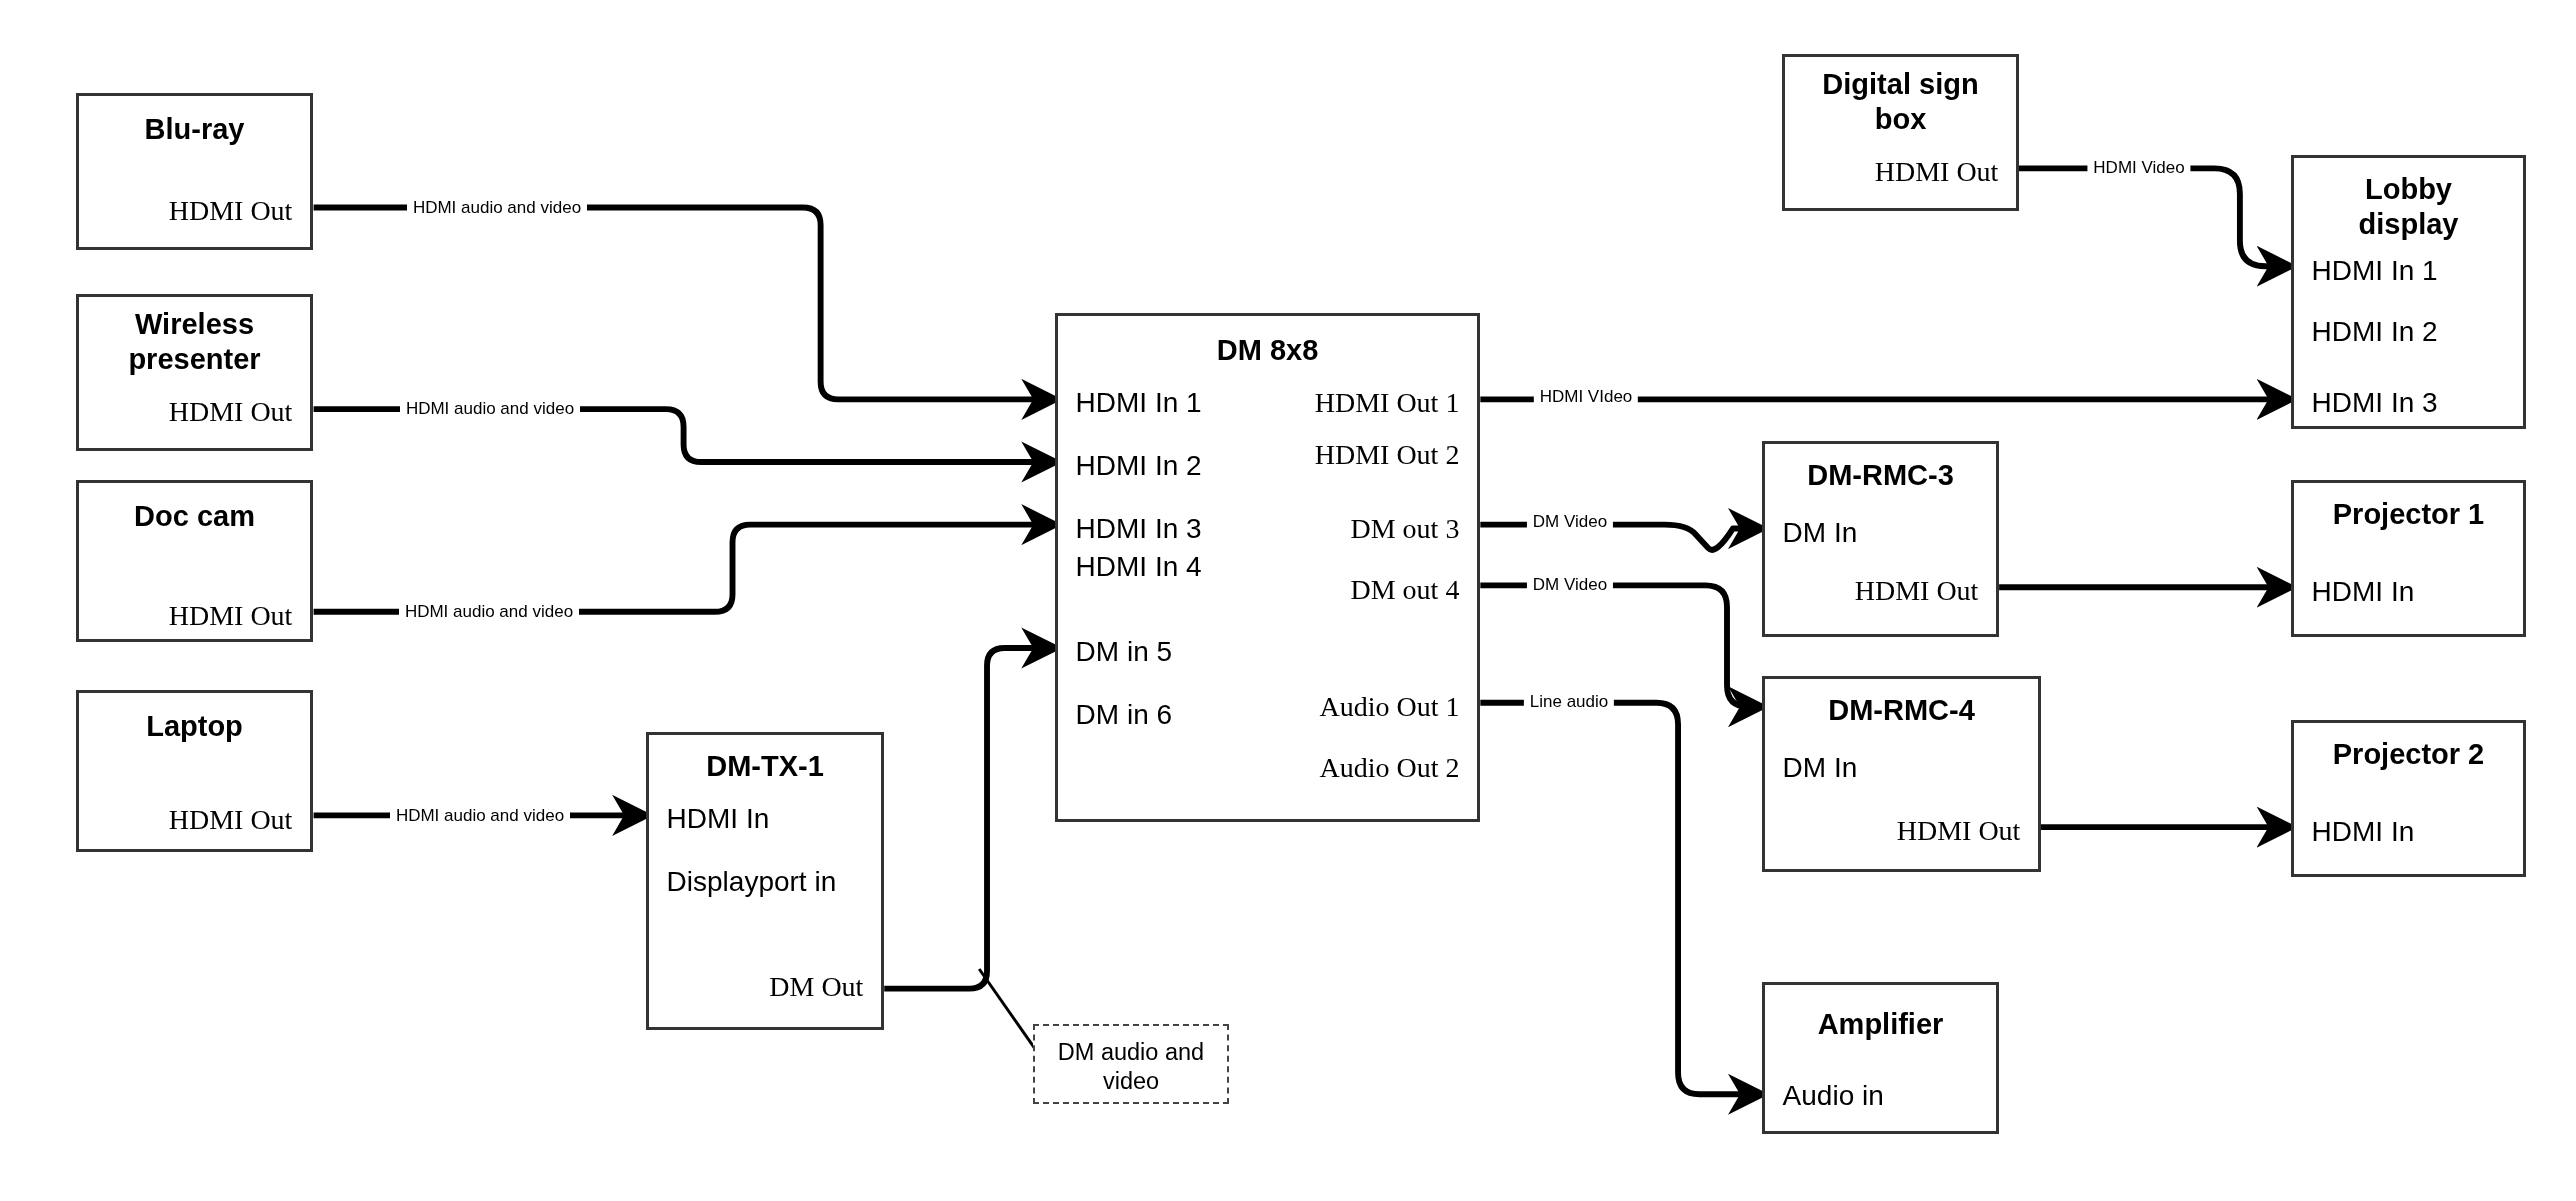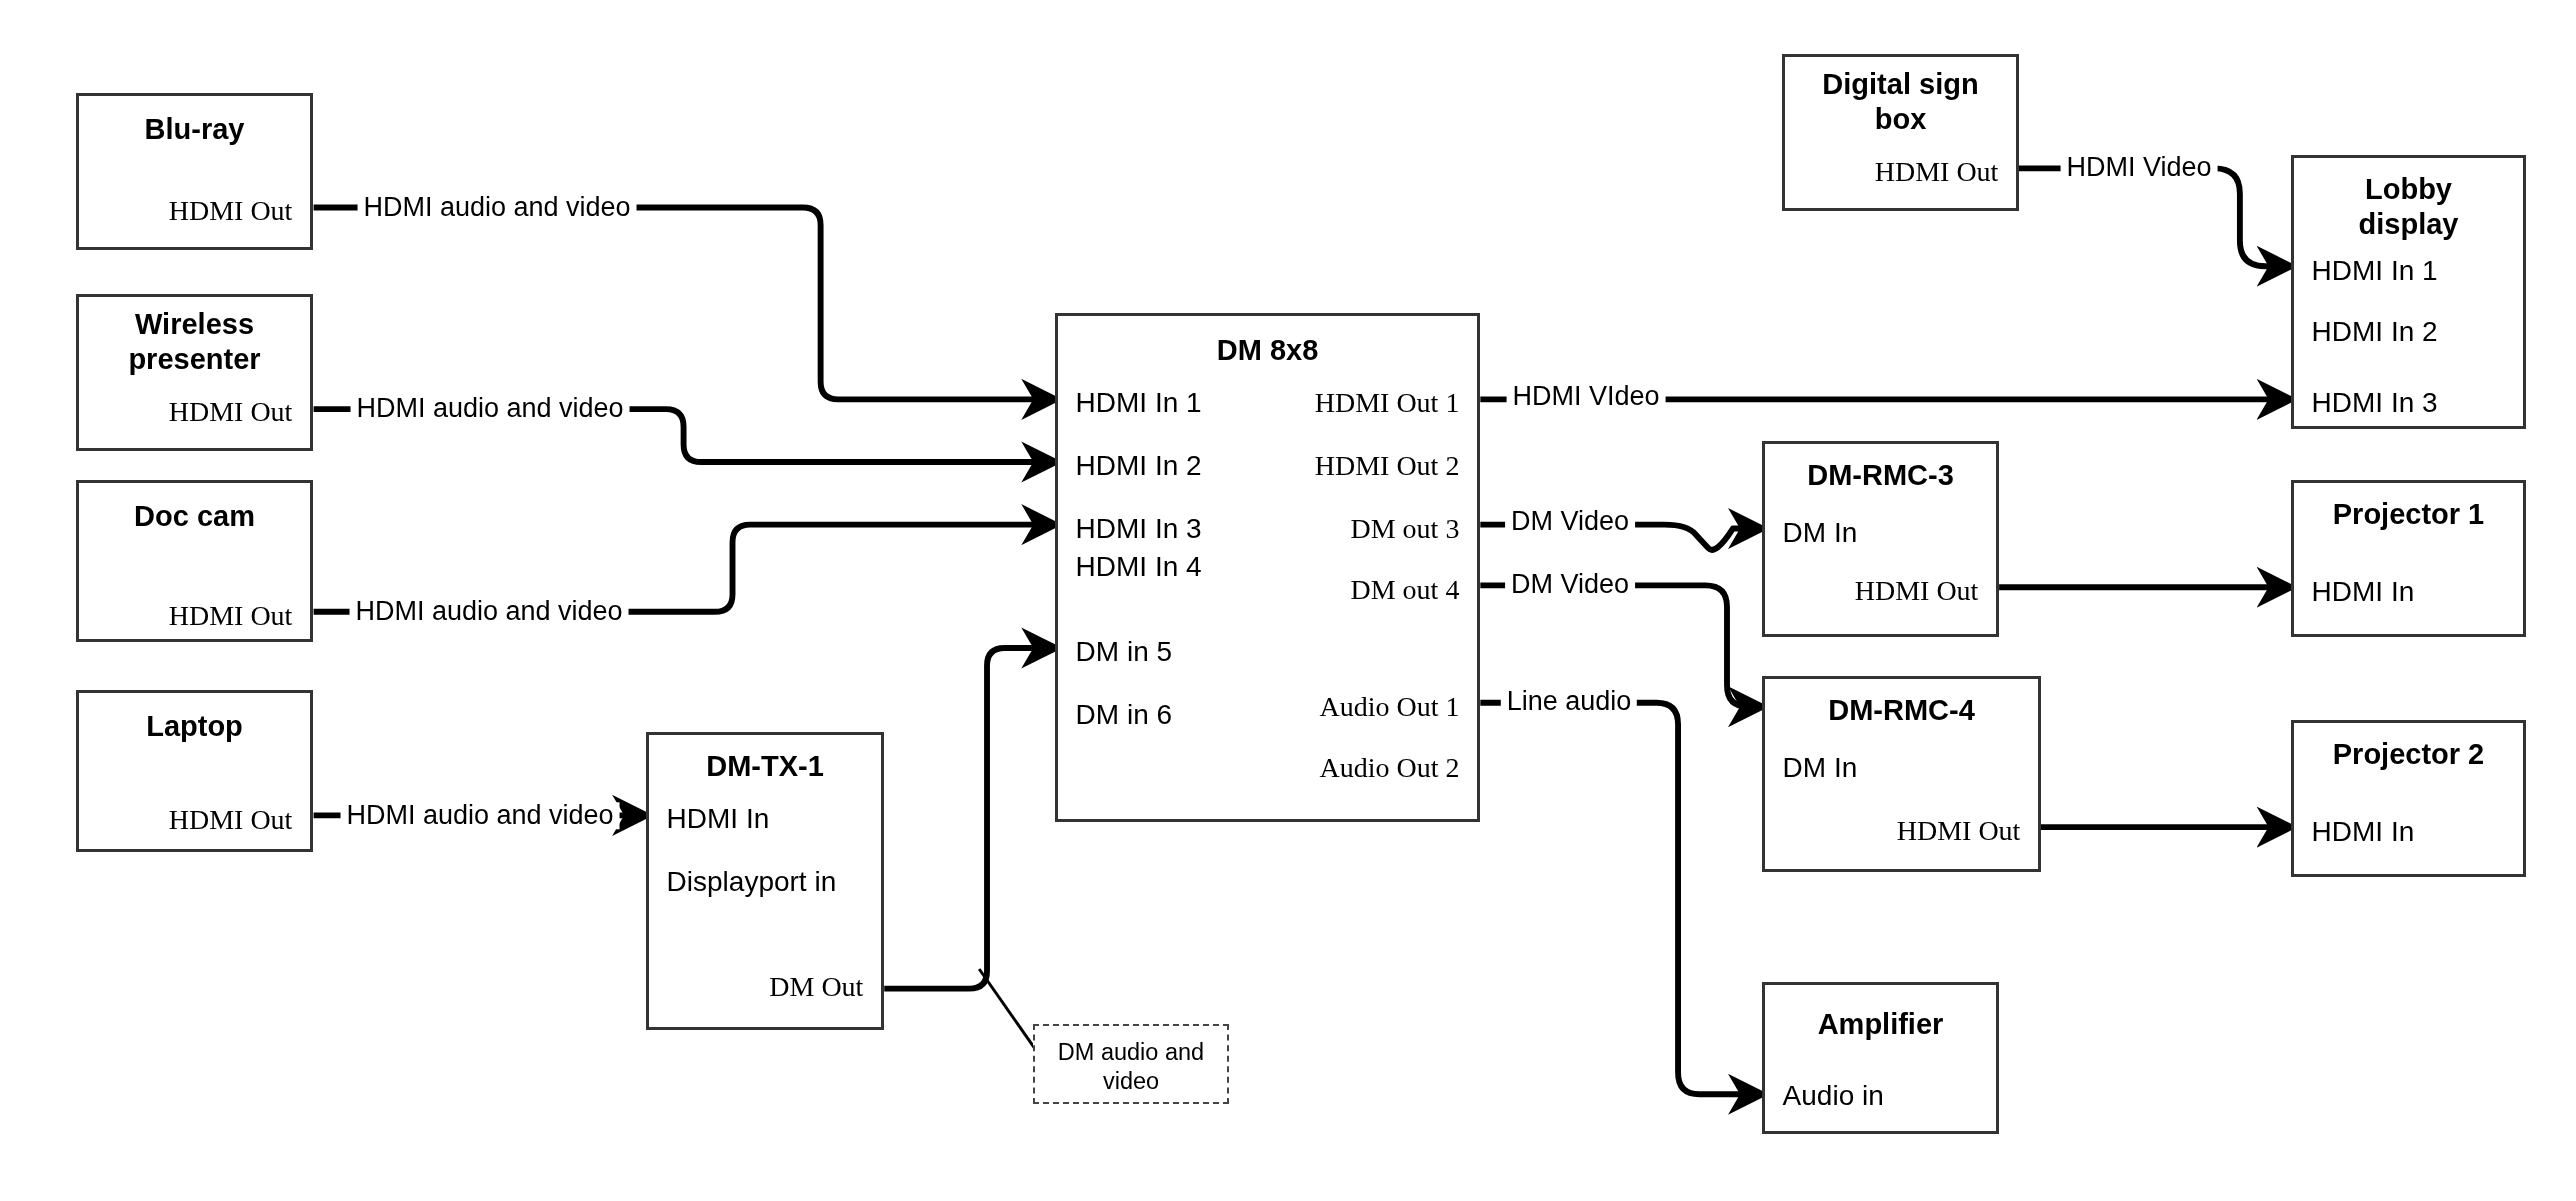--- a/index.html
+++ b/index.html
@@ -6,21 +6,21 @@
   body{font-family:"Liberation Sans", sans-serif;}
   #stage{position:relative;width:2576px;height:1201px;background:#ffffff;overflow:hidden;}
   #wires{position:absolute;left:0;top:0;width:2576px;height:1201px;}
   .node{position:absolute;box-sizing:border-box;background:#ffffff;border:3.9px solid #333333;}
   .node.dashed{border:2.9px dashed #444444;}
   .n-title{position:absolute;left:0;right:0;text-align:center;font-weight:bold;font-size:29px;color:#000;line-height:35px;}
   .port{position:absolute;font-size:28px;color:#000;line-height:33px;white-space:nowrap;}
   .port.left{left:17.6px;text-align:left;}
   .port.right{right:17.6px;text-align:right;font-family:Liberation Serif, serif;}
   .note-text{position:absolute;left:0;right:0;text-align:center;font-size:23.5px;color:#000;line-height:29px;}
-  .wlabel{position:absolute;font-size:27px;color:#000;line-height:27.4px;white-space:nowrap;background:#ffffff;padding:0 5.9px;transform:translate(-50%,-50%);text-align:center;}
+  .wlabel{position:absolute;font-size:17px;color:#000;line-height:27.4px;white-space:nowrap;background:#ffffff;padding:0 5.9px;transform:translate(-50%,-50%);text-align:center;}
 </style>
 </head>
 <body>
 
 <div id="stage">
 
   <svg id="wires" viewBox="0 0 2631 1227">
     <defs>
       <marker id="arw" viewBox="0 0 12 12" refX="10" refY="6" markerWidth="7" markerHeight="7" orient="auto-start-reverse">
         <path d="M0,0 L12,6 L0,12 L3.5,6 z" fill="#000"></path>
@@ -88,21 +88,21 @@
     <div class="n-title" style="top:17px;">DM 8x8</div>
 
     <div class="port left" style="top:70px;">HDMI In 1</div>
     <div class="port left" style="top:133px;">HDMI In 2</div>
     <div class="port left" style="top:196px;">HDMI In 3</div>
     <div class="port left" style="top:234px;">HDMI In 4</div>
     <div class="port left" style="top:319px;">DM in 5</div>
     <div class="port left" style="top:382px;">DM in 6</div>
 
     <div class="port right" style="top:70px;">HDMI Out 1</div>
-    <div class="port right" style="top:133px;">HDMI Out 2</div>
+    <div class="port right" style="top:122px;">HDMI Out 2</div>
     <div class="port right" style="top:196px;">DM out 3</div>
     <div class="port right" style="top:257px;">DM out 4</div>
     <div class="port right" style="top:374px;">Audio Out 1</div>
     <div class="port right" style="top:435px;">Audio Out 2</div>
   </div>
 
   <div class="node" style="left:1782px;top:54px;width:237px;height:157px;">
     <div class="n-title" style="top:9.8px;">Digital sign</div>
     <div class="n-title" style="top:45px;">box</div>
     <div class="port right" style="top:98px;">HDMI Out</div>

